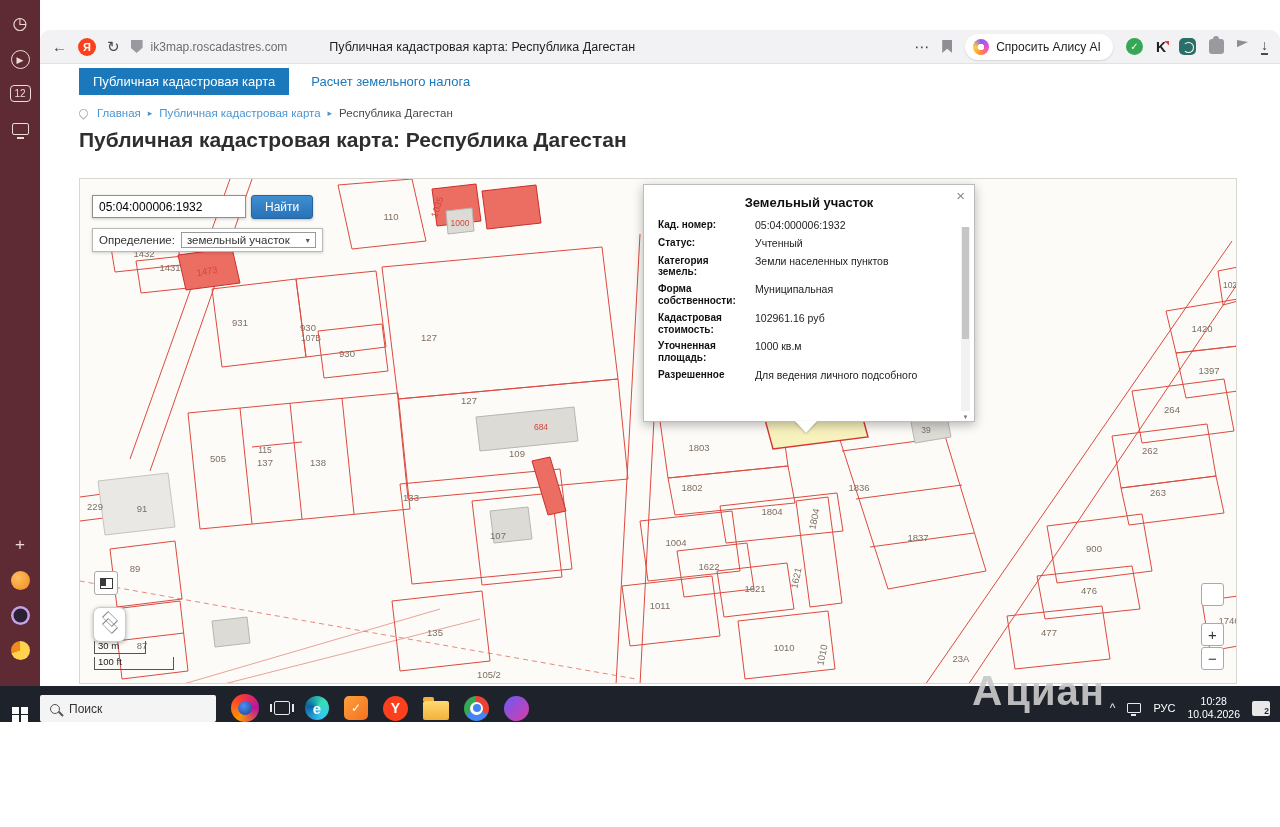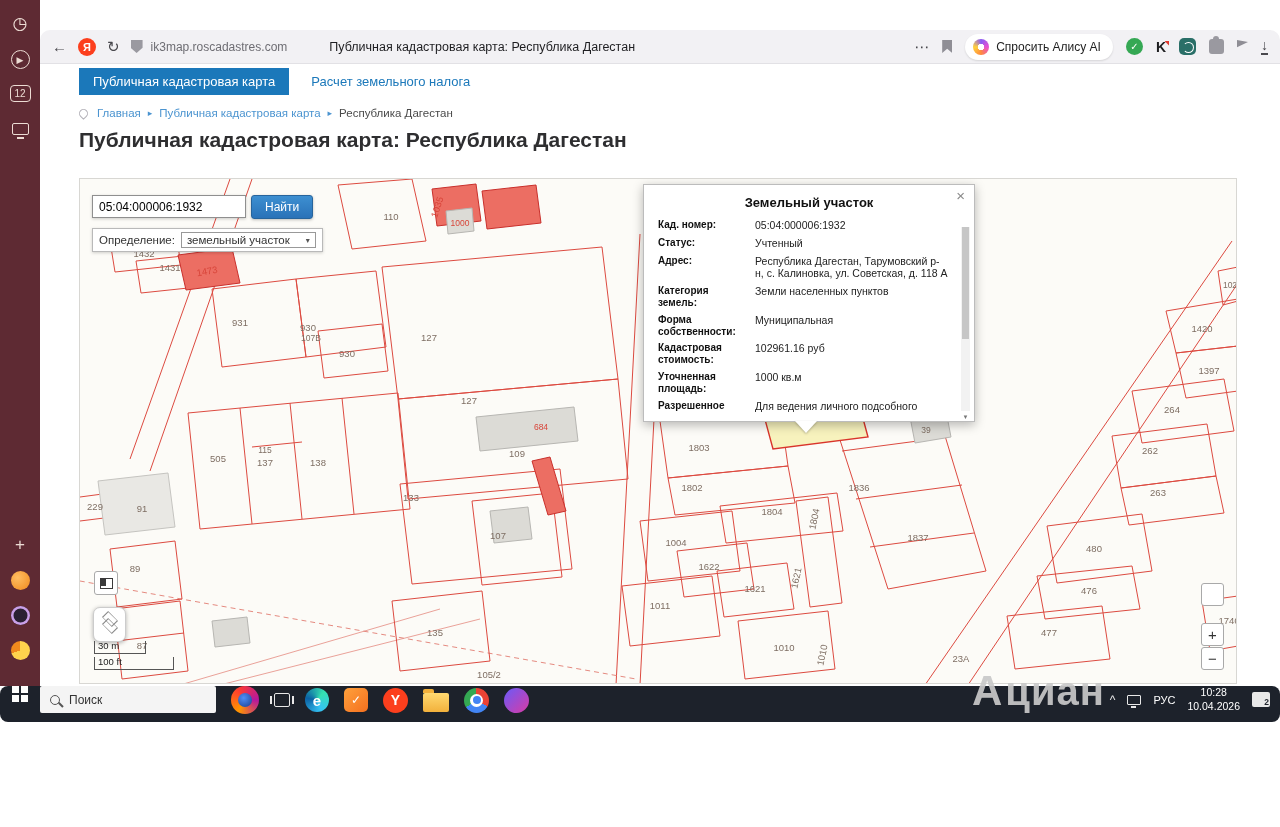--- a/index.html
+++ b/index.html
@@ -107,21 +107,21 @@
   .scale1 { position:absolute; left:14px; top:462px; width:52px; height:13px; border:1px solid #555; border-top:none;
             font-size:9.5px; color:#222; padding-left:3px; line-height:10px; z-index:6; }
   .scale2 { position:absolute; left:14px; top:478px; width:80px; height:13px; border:1px solid #555; border-top:none;
             font-size:9.5px; color:#222; padding-left:3px; line-height:10px; z-index:6; }
   .sq-btn { position:absolute; right:12px; width:23px; height:23px; background:#fff; border:1px solid #a9a9a9; border-radius:3px;
             text-align:center; line-height:21px; font-size:15px; color:#333; z-index:6; cursor:pointer; }
   .sq1 { top:404px; } .zoomin { top:444px; } .zoomout { top:468px; }
 
   
   .taskbar { position:absolute; left:0; top:686px; width:1280px; height:36px; background:#1d222b;
-             display:flex; align-items:flex-start; z-index:40;border-radius:8px; }
+             display:flex; align-items:flex-end; z-index:40; }
   .start { width:40px; display:flex; justify-content:center; cursor:pointer; }
   .winlogo { display:grid; grid-template-columns:7px 7px; grid-template-rows:7px 7px; gap:1.5px; }
   .winlogo span { background:#fdfdfd; }
   .tb-search { width:176px; height:27px; background:#f4f4f4; border-radius:2px; display:flex; align-items:center; gap:9px;
                padding:0 10px; cursor:text; }
   .mag { width:10px; height:10px; border:1.6px solid #555; border-radius:50%; position:relative; flex:none; }
   .mag::after { content:""; position:absolute; width:6px; height:1.6px; background:#555; transform:rotate(45deg); right:-5px; bottom:-2px; }
   .tb-search-label { font-size:12px; color:#333; }
   .tb-icons { display:flex; align-items:center; gap:15px; margin-left:15px; }
   .ff { width:28px; height:28px; border-radius:50%; background:conic-gradient(from 210deg,#ff9500,#ff3b30,#b5179e,#ff9500); position:relative; cursor:pointer; }
@@ -323,21 +323,21 @@
           <span class="plabel small" style="left: 846px; top: 251px;">39</span>
           <span class="plabel" style="left: 779px; top: 308px;">1836</span>
           <span class="plabel" style="left: 838px; top: 358px;">1837</span>
           <span class="plabel" style="left: 881px; top: 479px;">23А</span>
           <span class="plabel" style="left: 1092px; top: 230px;">264</span>
           <span class="plabel" style="left: 1070px; top: 271px;">262</span>
           <span class="plabel" style="left: 1078px; top: 313px;">263</span>
           <span class="plabel" style="left: 1129px; top: 191px;">1397</span>
           <span class="plabel" style="left: 1122px; top: 149px;">1420</span>
           <span class="plabel small" style="left: 1150px; top: 106px;">102</span>
-          <span class="plabel" style="left: 1014px; top: 369px;">480</span>
+          <span class="plabel" style="left: 1014px; top: 369px;">900</span>
           <span class="plabel" style="left: 1009px; top: 411px;">476</span>
           <span class="plabel" style="left: 969px; top: 453px;">477</span>
           <span class="plabel" style="left: 1149px; top: 441px;">1746</span>
         </div>
 
       <div class="map-search">
         <input type="text" value="05:04:000006:1932" style="">
         <button class="find-btn">Найти</button>
       </div>
       <div class="map-filter">
@@ -352,24 +352,20 @@
         <div class="popup-title">Земельный участок</div>
         <div class="popup-close">×</div>
         <div class="popup-fields" id="popup-fields">
             <div class="prow">
               <div class="plab">Кад. номер:</div>
               <div class="pval">05:04:000006:1932</div>
             </div>
             <div class="prow">
               <div class="plab">Статус:</div>
               <div class="pval">Учтенный</div>
-            </div>
-            <div class="prow">
-              <div class="plab">Адрес:</div>
-              <div class="pval">Республика Дагестан, Тарумовский р-н, с. Калиновка, ул. Советская, д. 118 А</div>
             </div>
             <div class="prow">
               <div class="plab">Категория земель:</div>
               <div class="pval">Земли населенных пунктов</div>
             </div>
             <div class="prow">
               <div class="plab">Форма собственности:</div>
               <div class="pval">Муниципальная</div>
             </div>
             <div class="prow">

